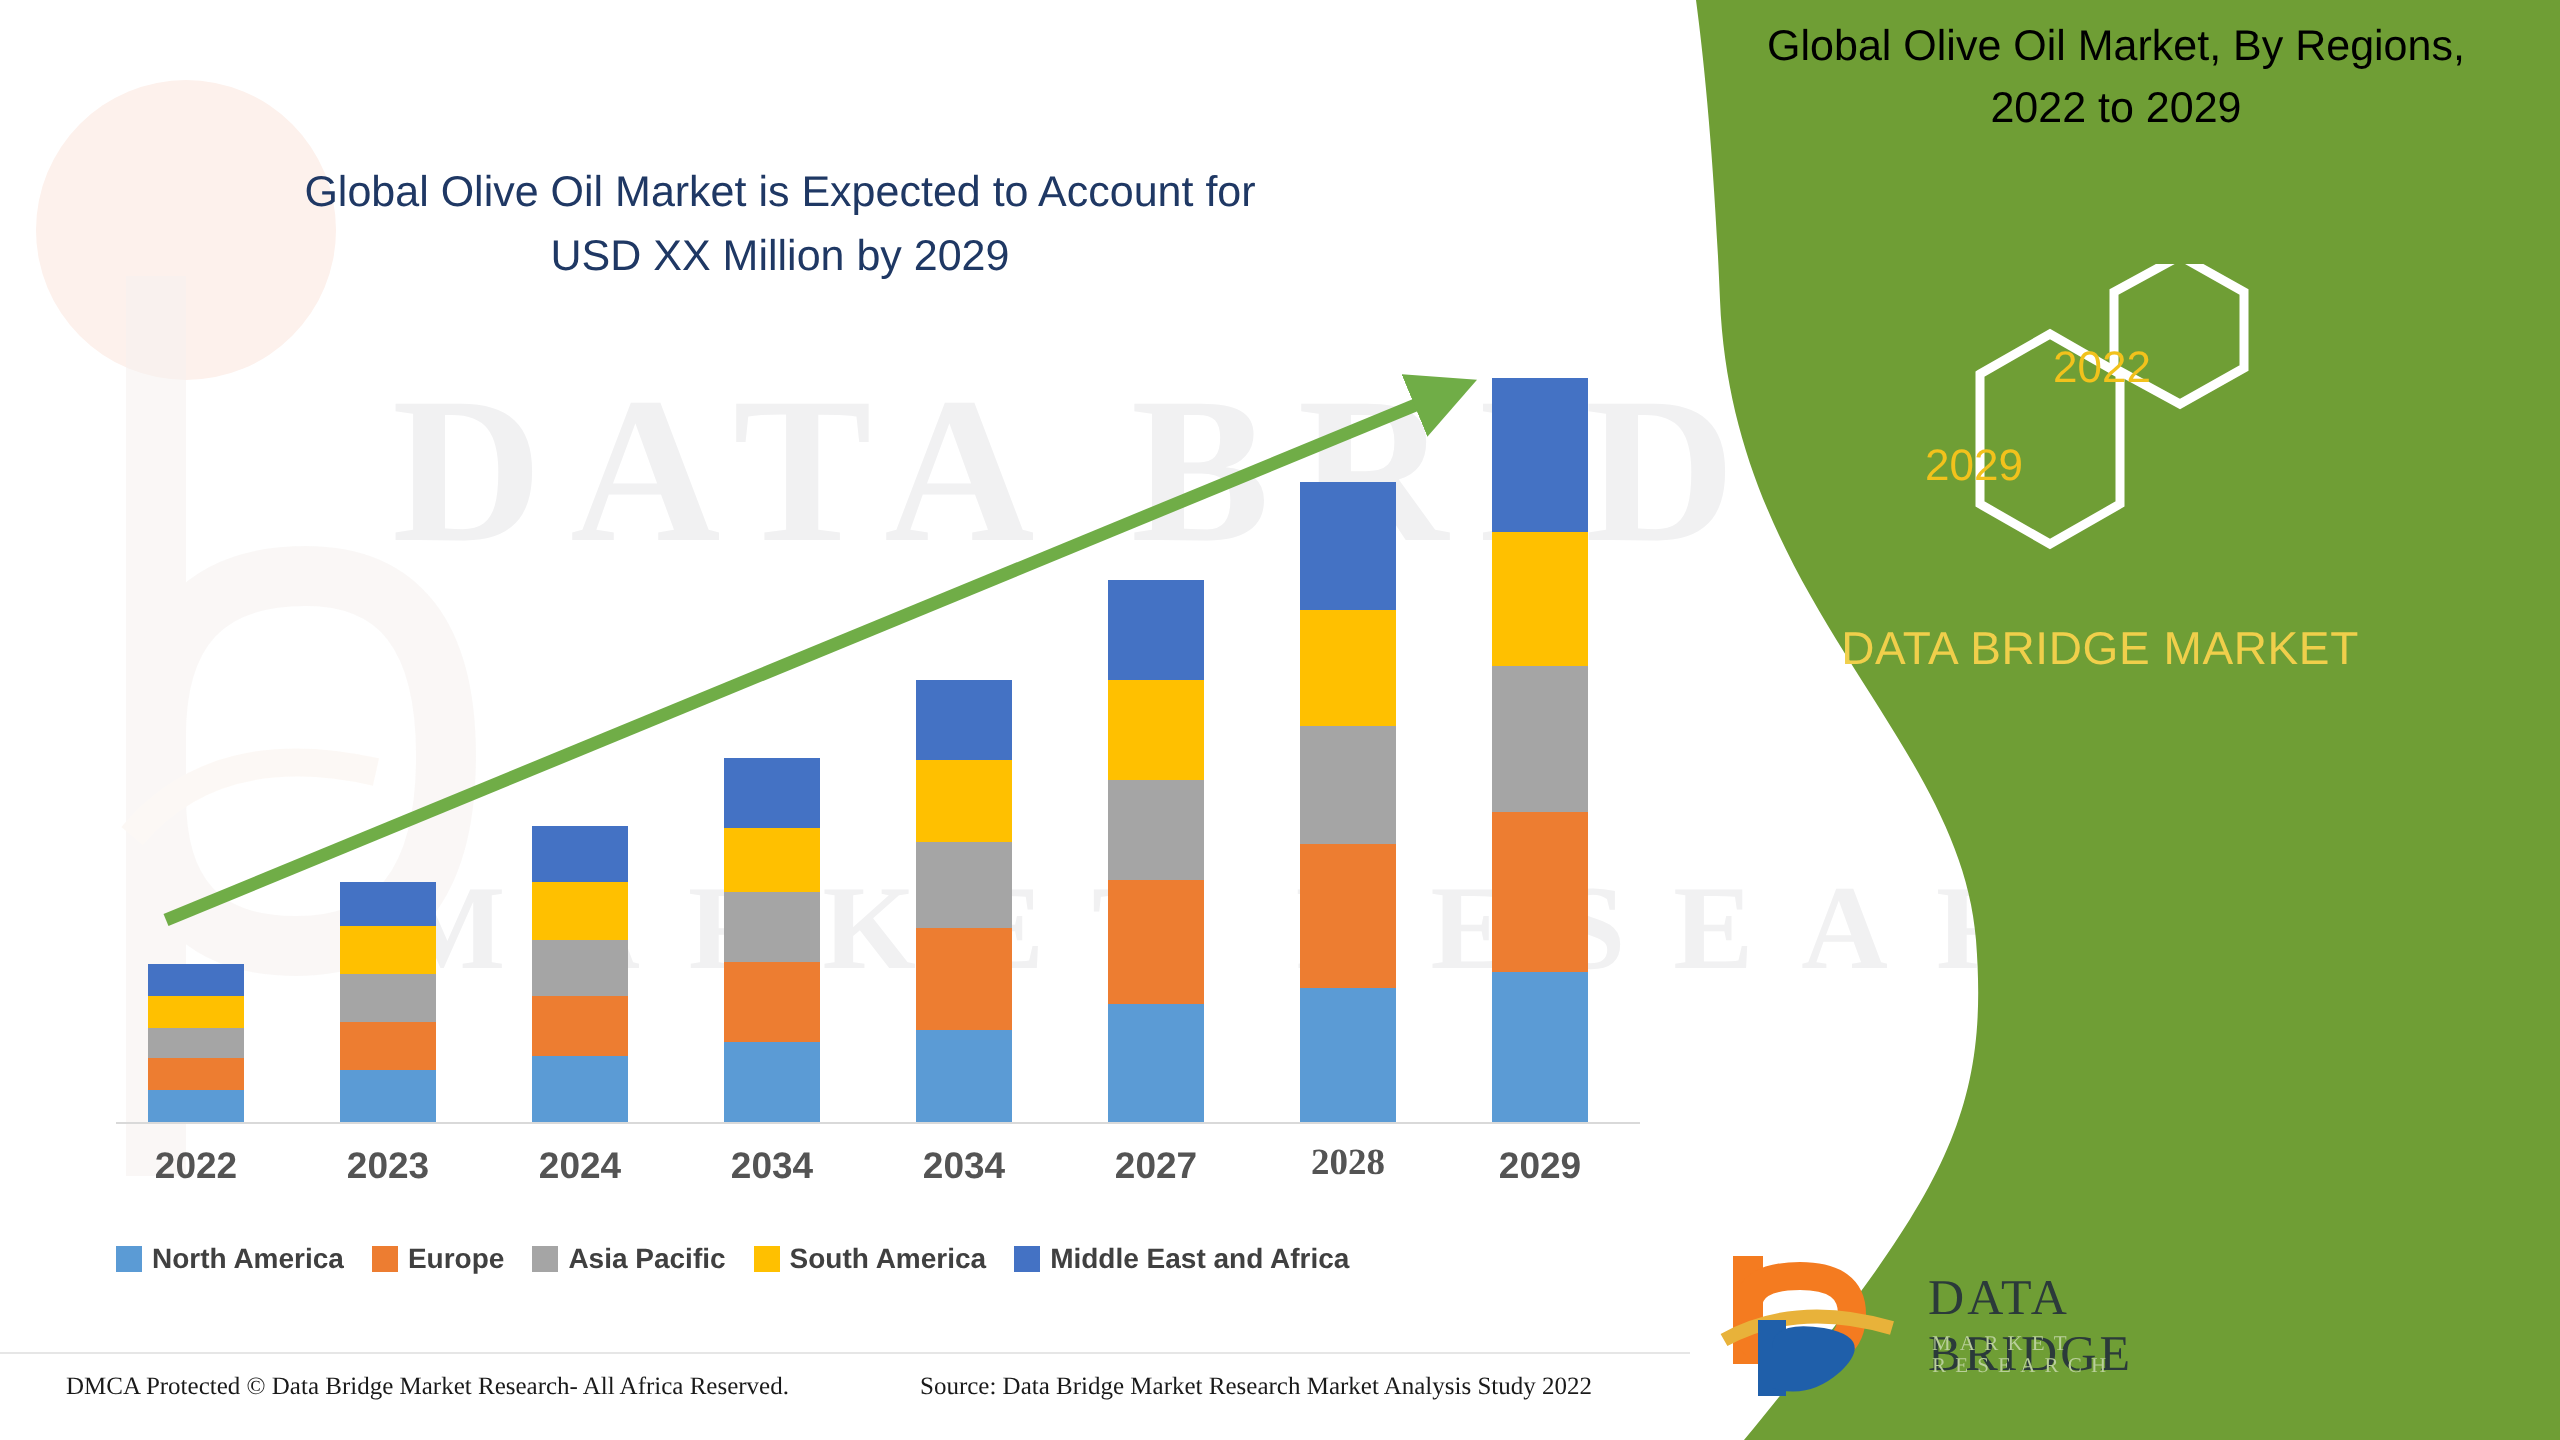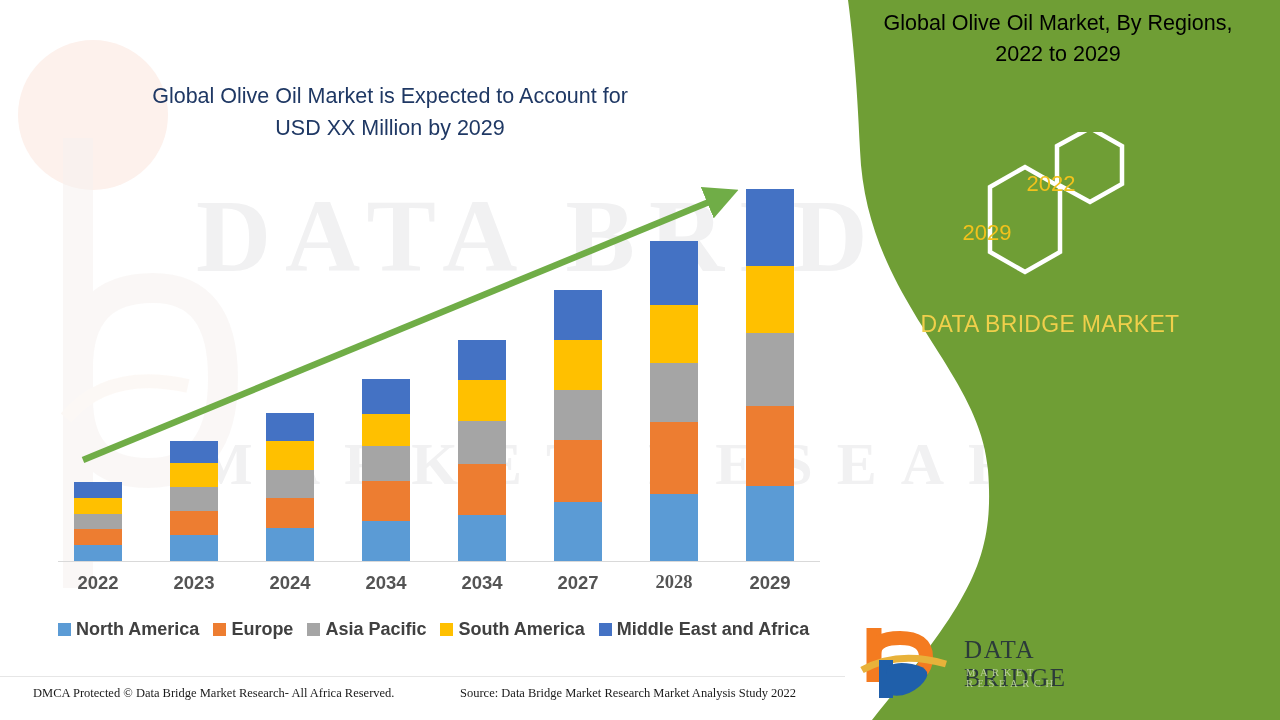--- a/index.html
+++ b/index.html
@@ -183,21 +183,21 @@
     align-items: center;
     margin-right: 14px;
   }
   .leg-swatch {
     width: 13px; height: 13px;
     margin-right: 5px;
     flex: none;
   }
   .leg-label {
     color: #404040;
-    font-size: 18px;
+    font-size: 14px;
     font-weight: 700;
     white-space: nowrap;
   }
 
   
   .footer-line {
     position: absolute;
     left: 0; top: 676px;
     width: 845px; height: 1px;
     background: #e6e6e6;

